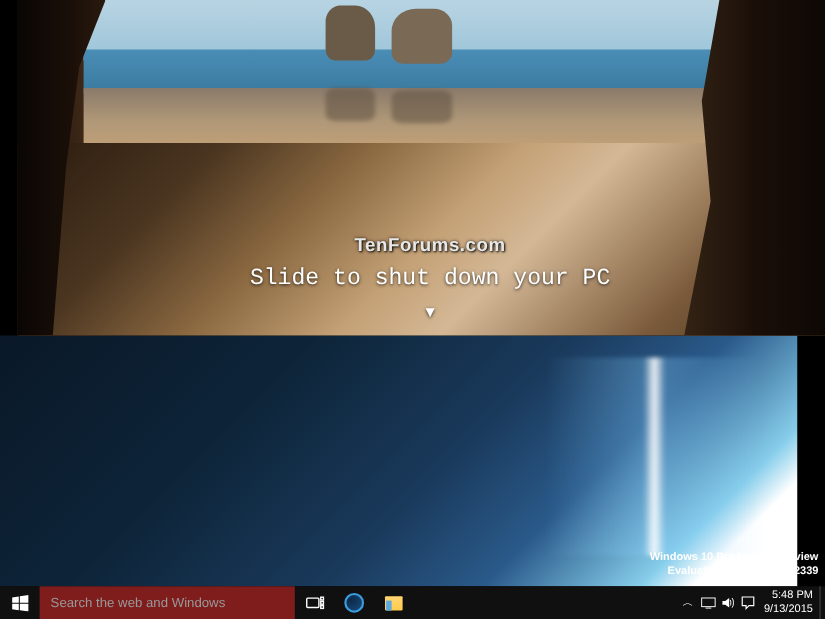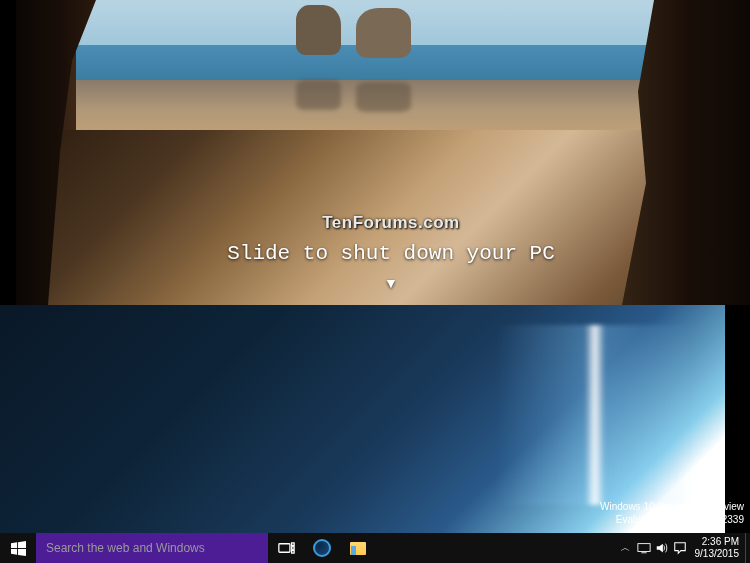--- a/index.html
+++ b/index.html
@@ -43,20 +43,21 @@
     
     
     .watermark {
       position: absolute;
       bottom: 37px;
       right: 6px;
       text-align: right;
       color: #fff;
       font-size: 10px;
       line-height: 13px;
+      font-weight: bold;
     }
     
     
     .slide-panel {
       position: absolute;
       top: 0;
       left: 16px;
       width: 750px;
       height: 305px;
       background: 
@@ -180,21 +181,21 @@
       height: 30px;
       display: flex;
       align-items: center;
       justify-content: center;
     }
     .start-button svg { width: 15px; height: 15px; fill: #fff; }
     
     .search-box {
       width: 232px;
       height: 30px;
-      background: #4c1d95;
+      background: #7f1d1d;
       display: flex;
       align-items: center;
       padding: 0 10px;
     }
     .search-box input {
       background: transparent;
       border: none;
       color: #999;
       font-size: 12px;
       width: 100%;
@@ -319,18 +320,18 @@
           <path d="M2 6h3l4-3v10l-4-3H2z"></path>
           <path d="M10 5c1 1 1 5 0 6M12 3c2 2 2 8 0 10" fill="none" stroke="#fff" stroke-width="1"></path>
         </svg>
     </div>
     <div class="tray-icon">
       <svg viewBox="0 0 16 16">
           <path d="M2 2h12v9H9l-3 3v-3H2z" fill="none" stroke="#fff" stroke-width="1.2"></path>
         </svg>
     </div>
     <div class="clock">
-      <div>2:36 PM</div>
+      <div>5:48 PM</div>
       <div>9/13/2015</div>
     </div>
     <div class="show-desktop"></div>
   </div>
 </div>
 
 </body></html>

